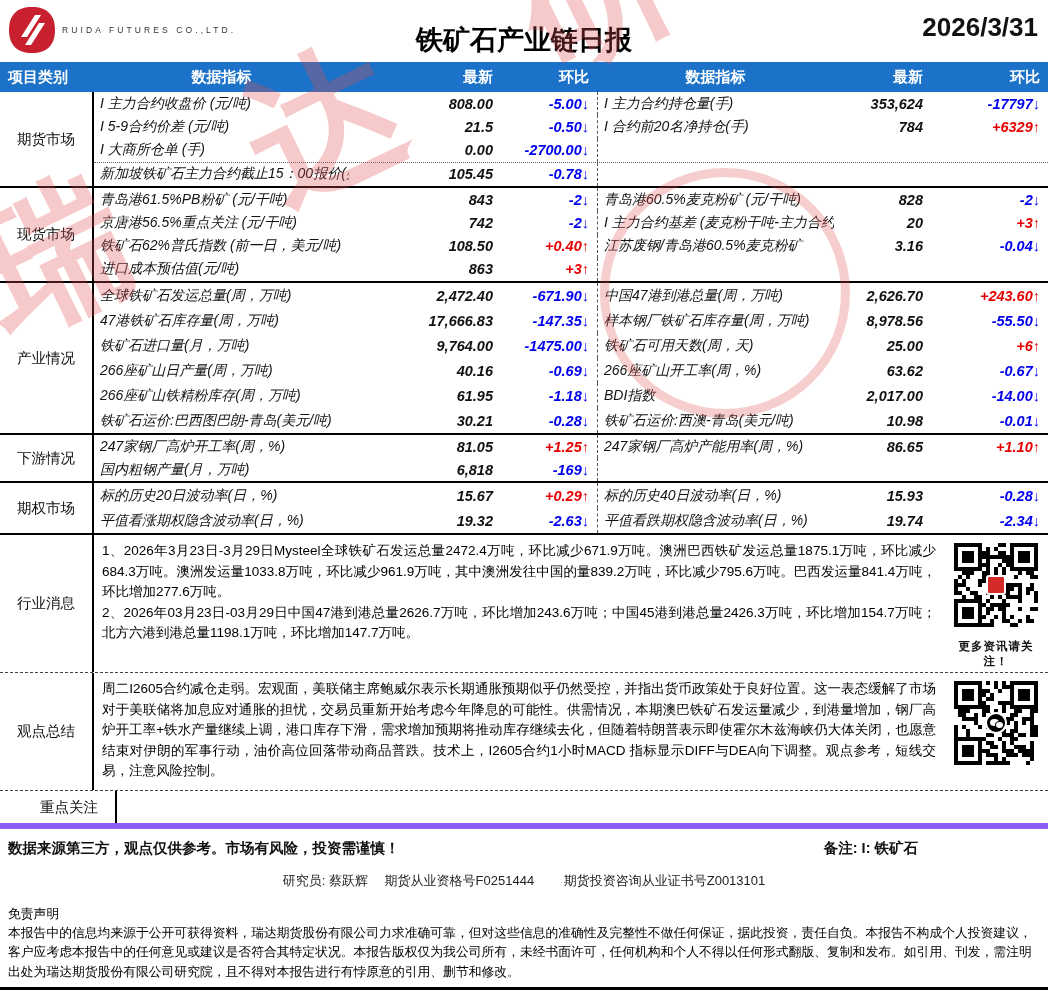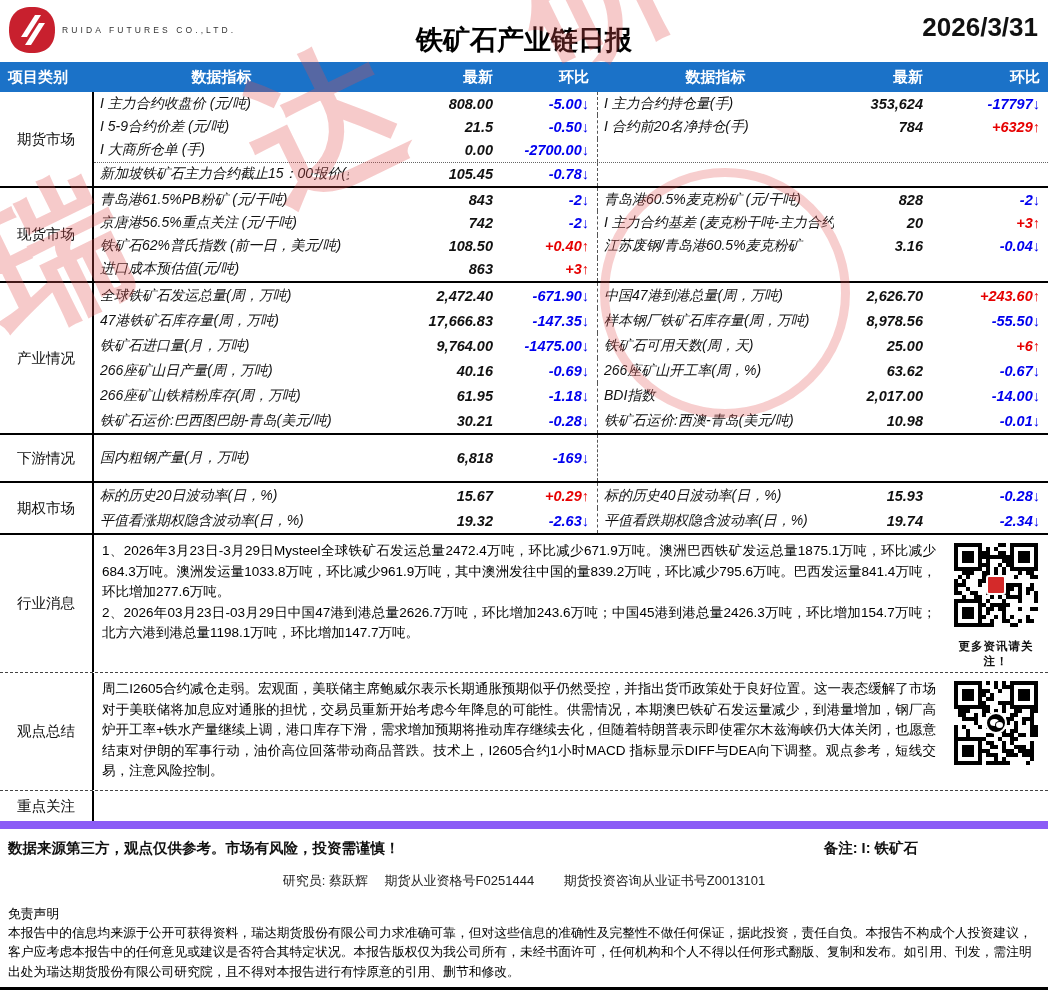--- a/index.html
+++ b/index.html
@@ -41,21 +41,21 @@
   .cname{ padding-left:6px; }
   .cname.rn{ border-left:1.5px dashed #555; height:100%; display:flex; align-items:center;}
   .cval{ text-align:right; font-weight:bold; padding-right:16px; font-size:14.5px;}
   .cchg{ text-align:right; font-weight:bold; padding-right:8px; font-size:14.5px;}
   .up{ color:#e60000; } .down{ color:#0000ee; }
   
   .txt-section{ display:flex; position:relative; }
   .txt-section .sec-label{ border-right:2px solid #000; }
   #news{ height:139px; border-top:2.5px solid #000; }
   #summary{ height:118px; border-top:1.5px dashed #444; }
-  #focus{ height:39px; border-top:1.5px dashed #444; border-bottom:8px solid #8b5cf6;}
+  #focus{ height:39px; border-top:1.5px dashed #444; border-bottom:6px solid #8b5cf6;padding-left:23px;}
   .txt-body{ flex:1; padding:6px 112px 4px 8px; font-size:13.5px; line-height:1.52;
              color:#000; text-align:justify;}
   .txt-body p{ margin:0; }
   .qr-box{ position:absolute; right:6px; top:8px; width:92px; text-align:center;}
   .qr{ position:relative; width:84px; height:84px; margin:0 auto; background:#fff; }
   .qr-caption{ font-size:11.5px; font-weight:bold; margin-top:12px; letter-spacing:1px;}
   .qr-center-red{ position:absolute; left:32px; top:32px; width:20px; height:20px;
                   background:#d42a2a; border:2px solid #fff; border-radius:3px;}
   .qr-center-wx{ position:absolute; left:31px; top:31px; width:22px; height:22px;
                  background:#000; border:2px solid #fff; border-radius:50%;}
@@ -236,20 +236,28 @@
             <div class="cell cchg down">-0.28↓</div>
             <div class="cell cname rn">铁矿石运价:西澳-青岛(美元/吨)</div>
             <div class="cell cval">10.98</div>
             <div class="cell cchg down">-0.01↓</div>
           </div>
         </div>
       </div>
       <div class="section">
         <div class="sec-label">下游情况</div>
         <div class="sec-rows">
+          <div class="row">
+            <div class="cell cname">247家钢厂高炉开工率(周，%)</div>
+            <div class="cell cval">81.05</div>
+            <div class="cell cchg up">+1.25↑</div>
+            <div class="cell cname rn">247家钢厂高炉产能用率(周，%)</div>
+            <div class="cell cval">86.65</div>
+            <div class="cell cchg up">+1.10↑</div>
+          </div>
           <div class="row">
             <div class="cell cname">国内粗钢产量(月，万吨)</div>
             <div class="cell cval">6,818</div>
             <div class="cell cchg down">-169↓</div>
             <div class="cell cname rn"></div>
             <div class="cell cval"></div>
             <div class="cell cchg"></div>
           </div>
         </div>
       </div>

